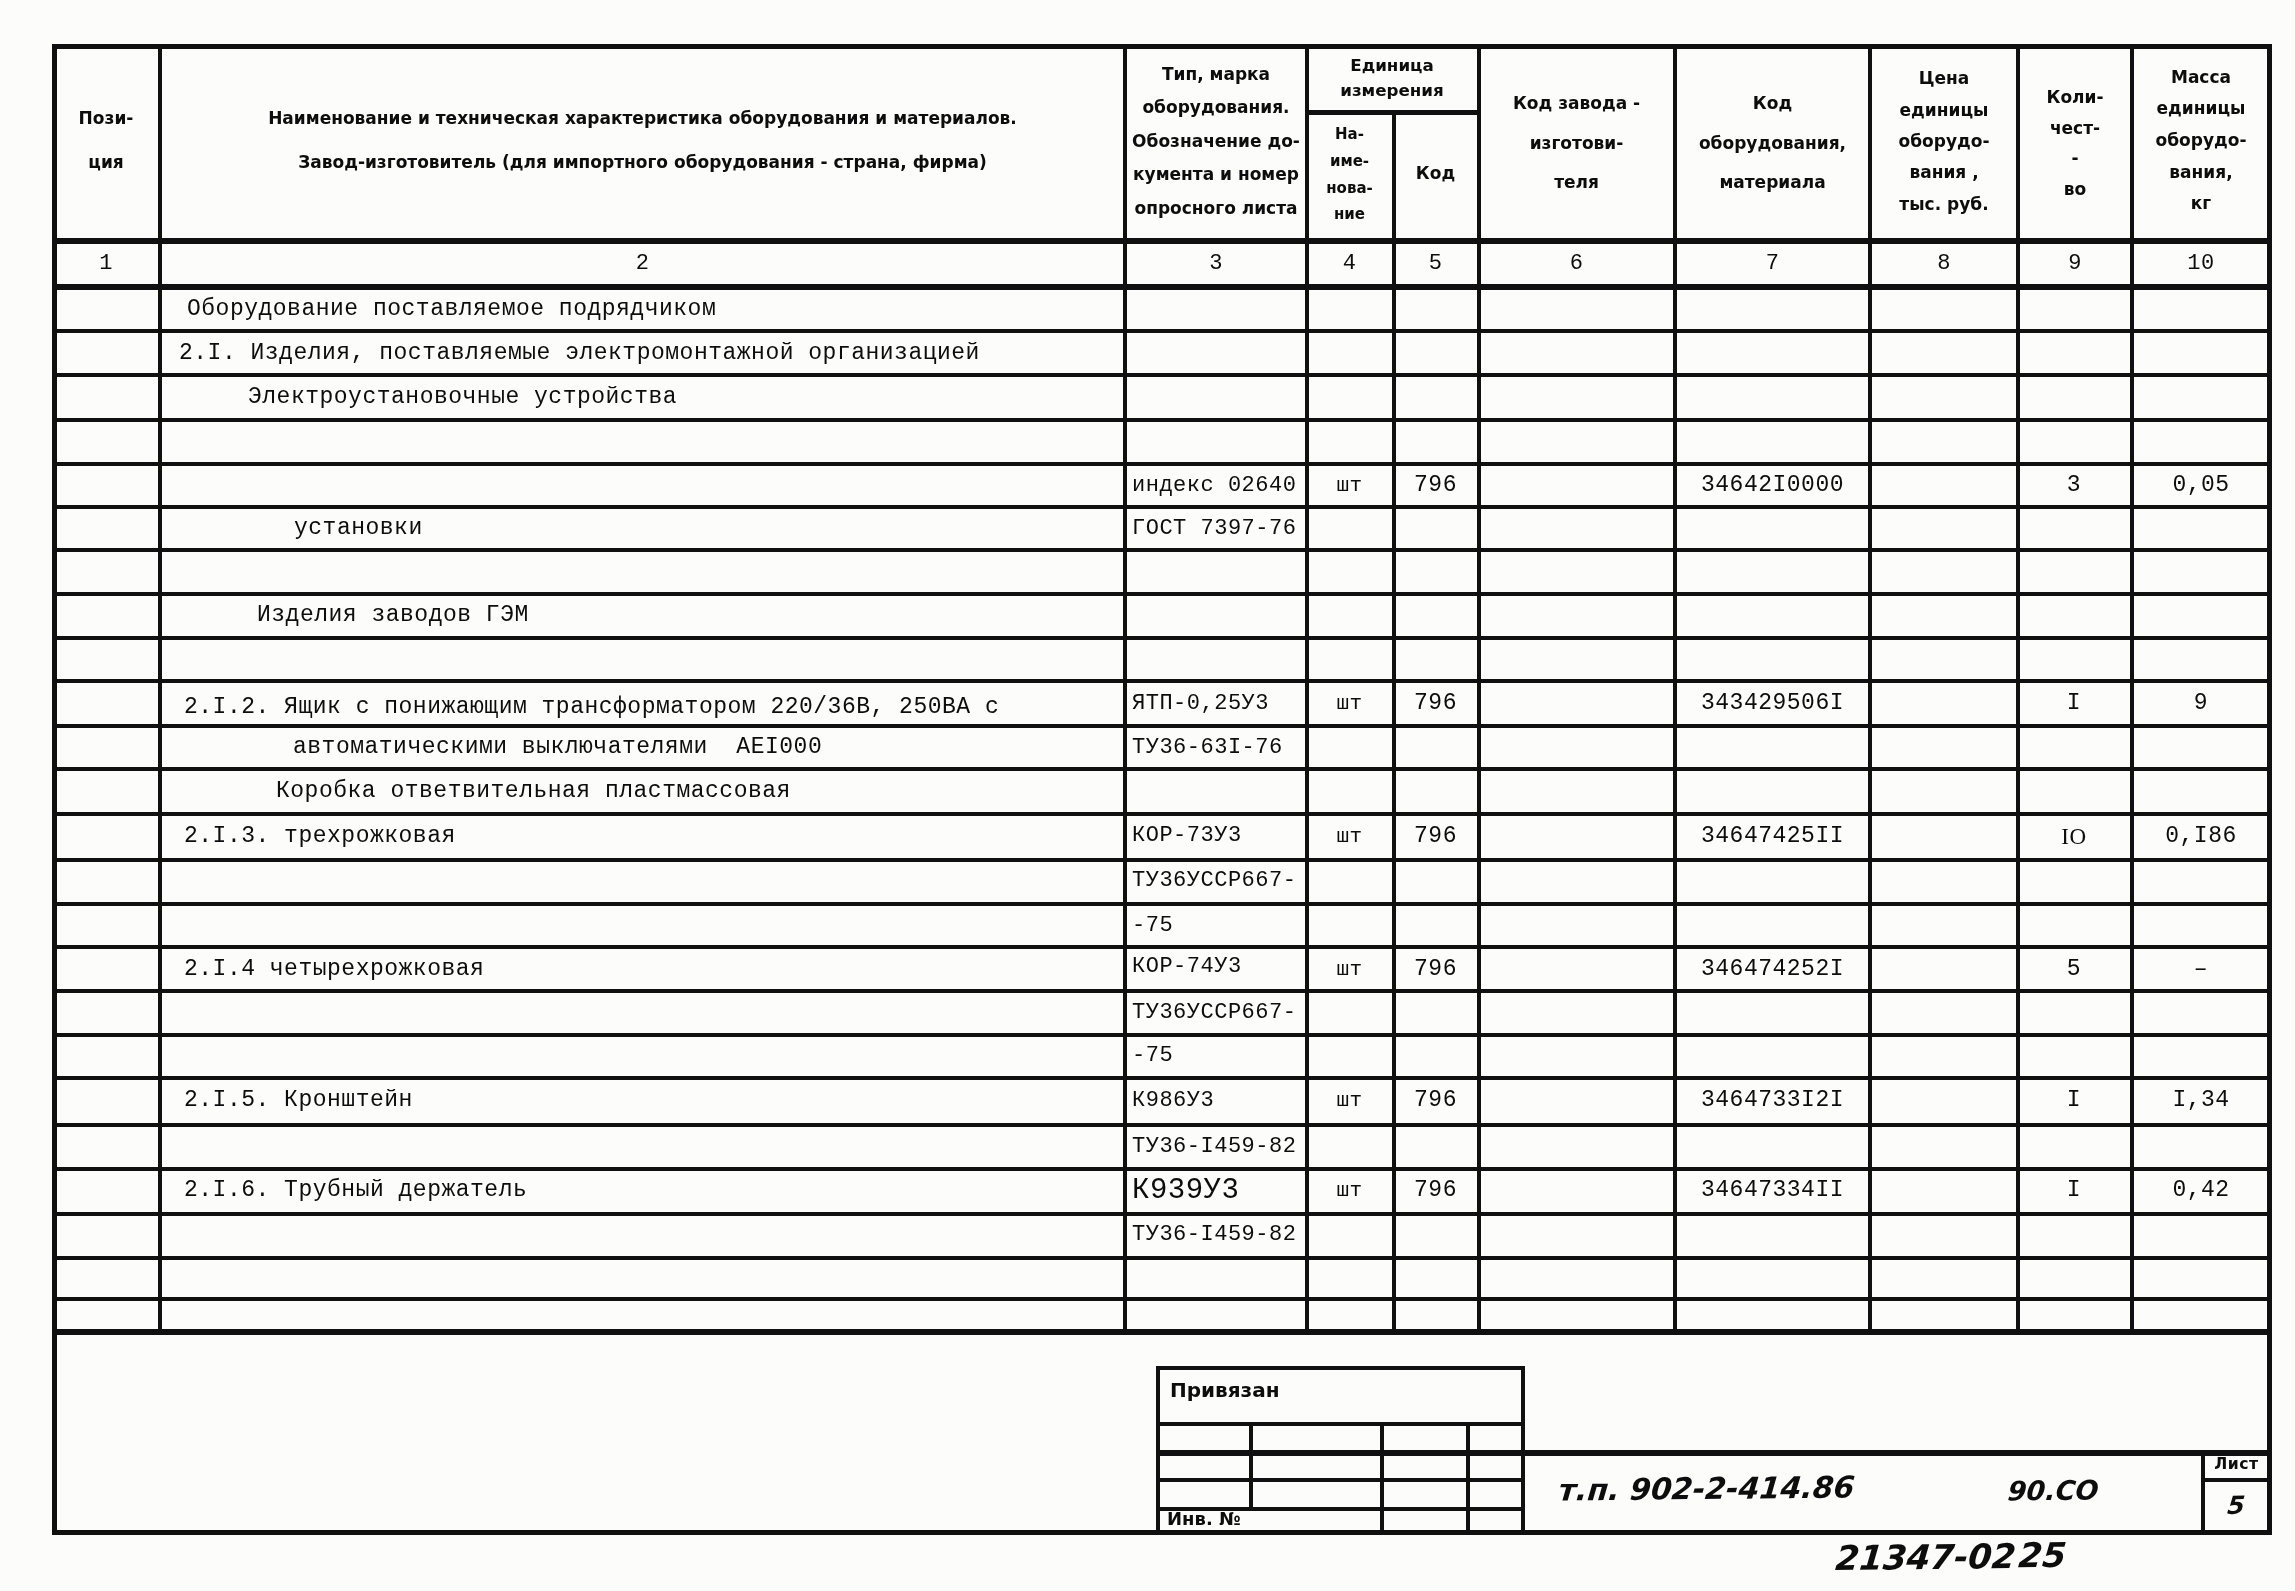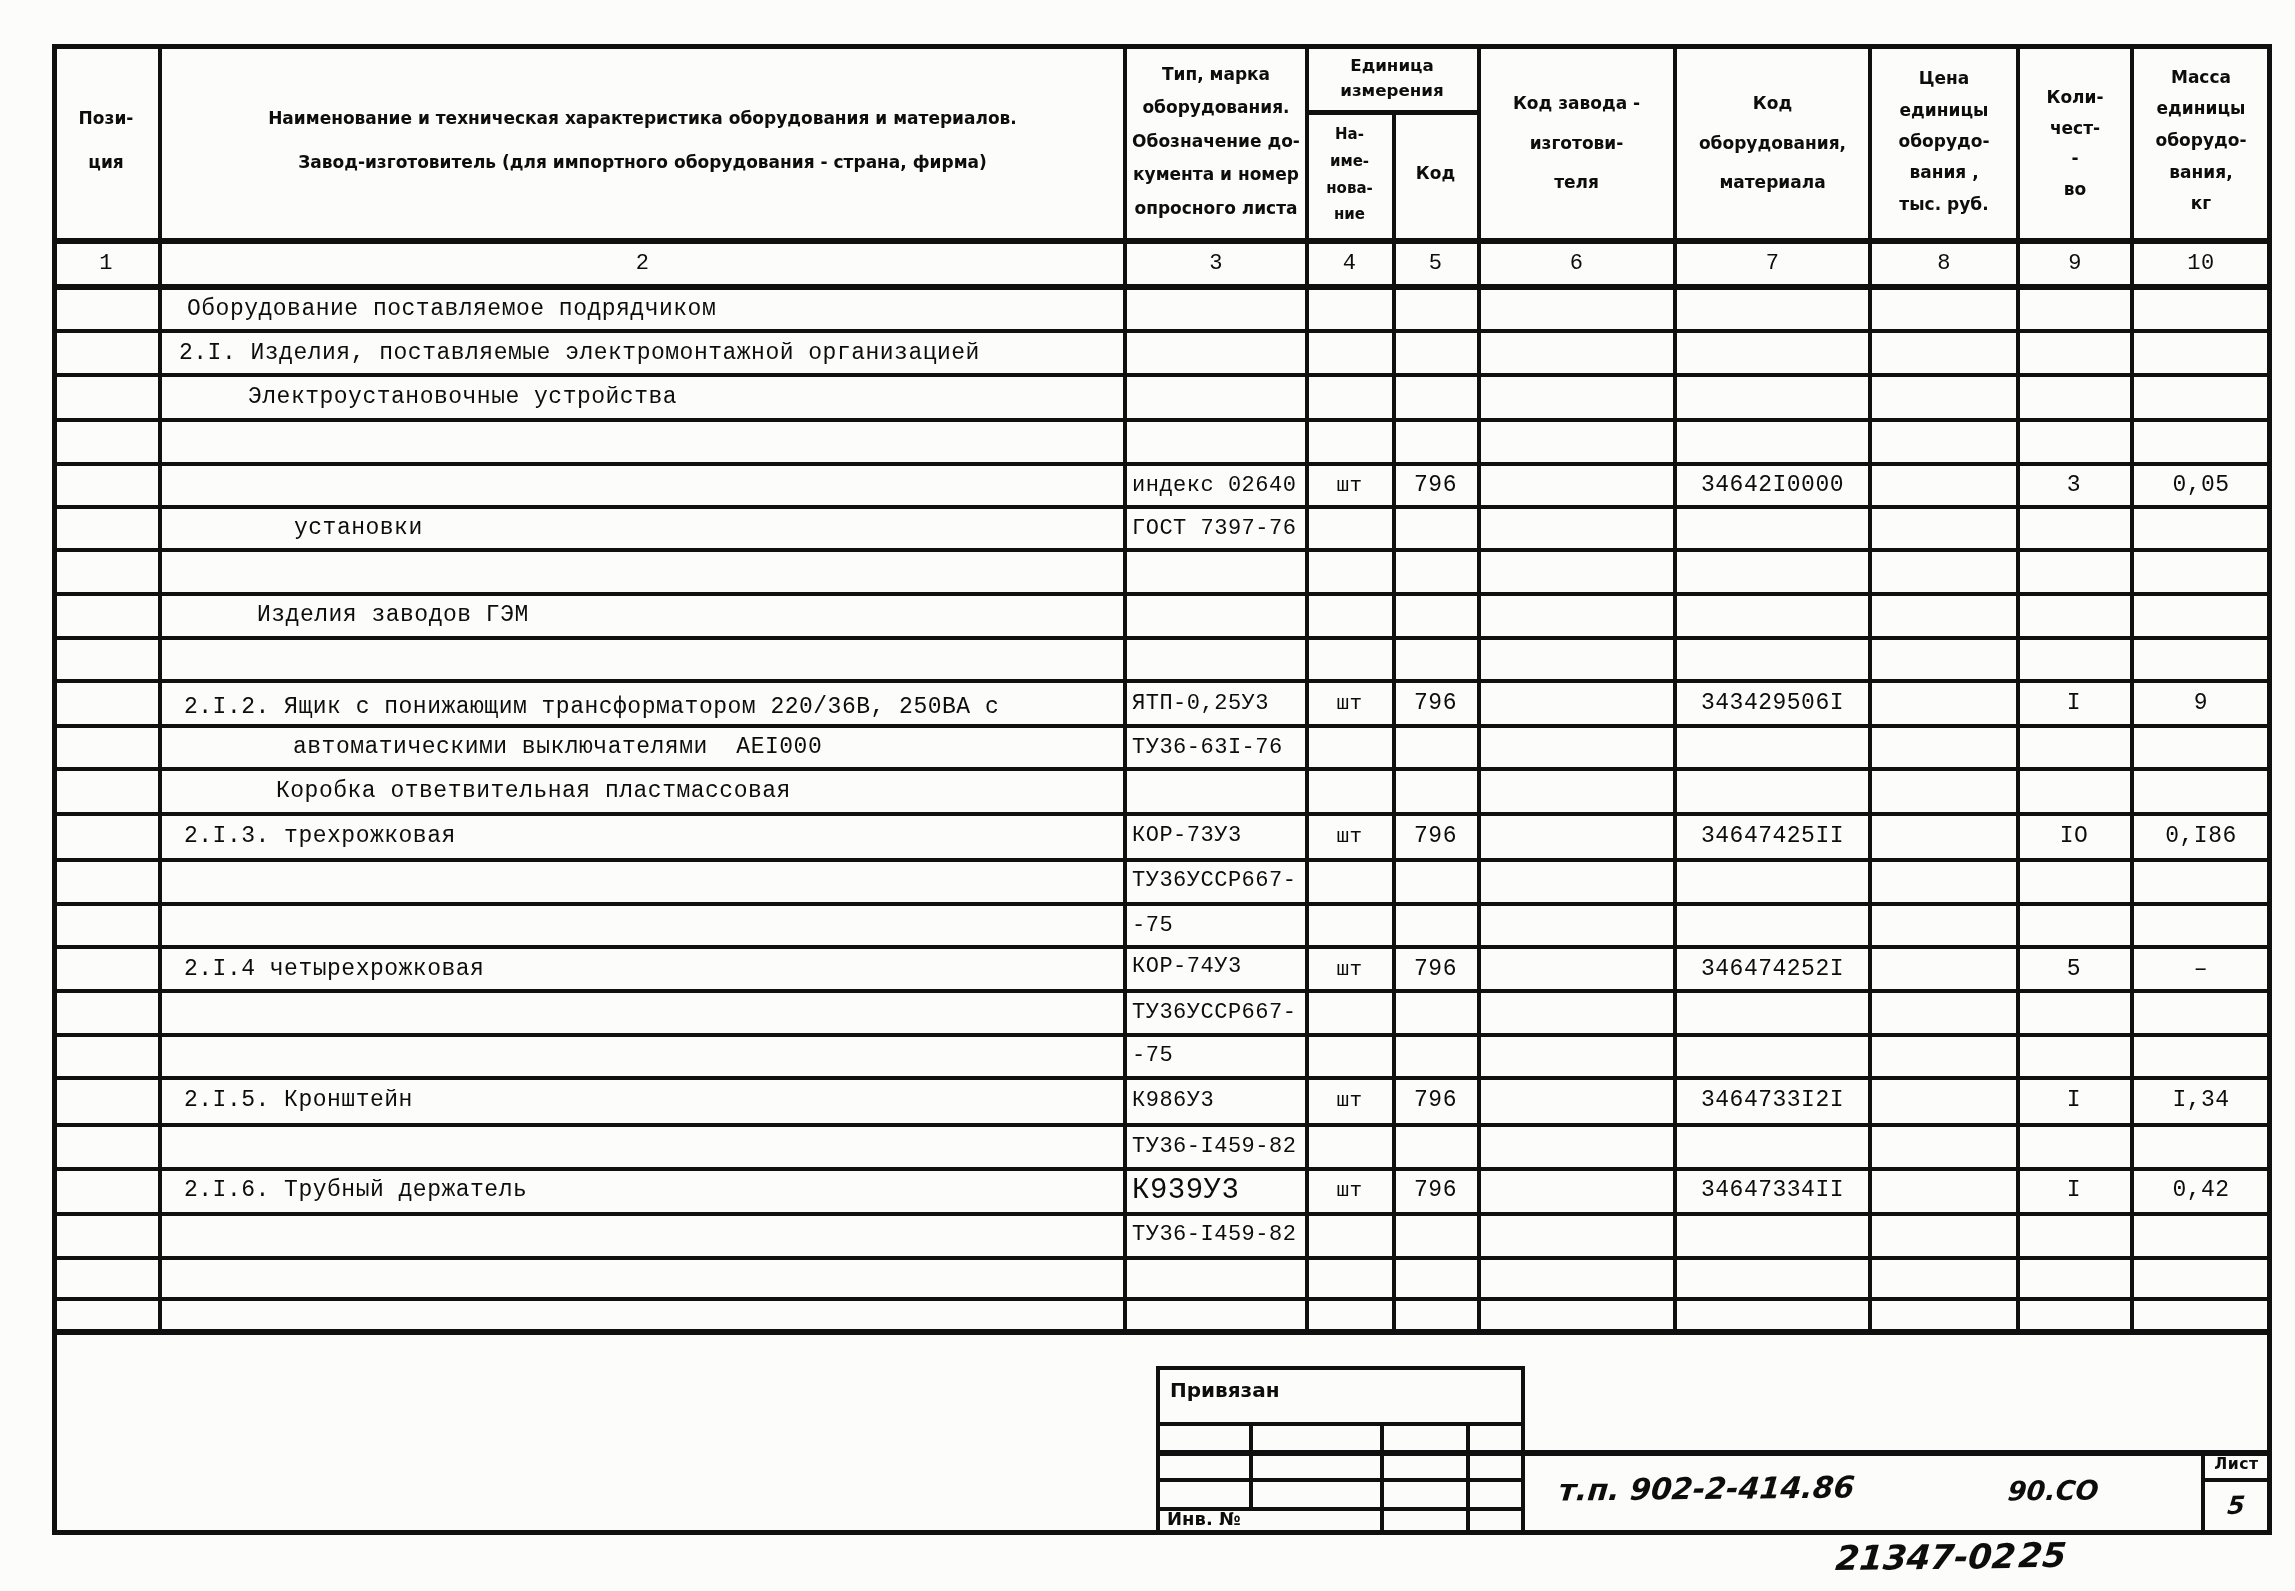--- a/index.html
+++ b/index.html
@@ -214,21 +214,21 @@
     </div>
     <div class="row" style="left: 52px; top: 769px; width: 2220px; height: 44px; position: absolute;">
       <div class="cell" style="left: 224px; top: 2.1px; width: 840px; height: 40px; font-size: 23px;">Коробка ответвительная пластмассовая</div>
     </div>
     <div class="row" style="left: 52px; top: 813px; width: 2220px; height: 46px; position: absolute;">
       <div class="cell" style="left: 132px; top: 2.1px; width: 932px; height: 42px; font-size: 23px;">2.I.3. трехрожковая</div>
       <div class="cell" style="left: 1080px; top: 2.1px; width: 168px; height: 42px; font-size: 22px;">КОР-73У3</div>
       <div class="cell c-center" style="left: 1254px; top: 2.1px; width: 87px; height: 42px; font-size: 21px;">шт</div>
       <div class="cell c-center" style="left: 1341px; top: 2.1px; width: 85px; height: 42px; font-size: 23px;">796</div>
       <div class="cell c-center" style="left: 1623px; top: 2.1px; width: 195px; height: 42px; font-size: 23px;">34647425II</div>
-      <div class="cell c-center" style="left: 1965px; top: 2.1px; width: 114px; height: 42px; font-size: 23px;">IO</div>
+      <div class="cell c-center" style="left: 1965px; top: 2.1px; width: 114px; height: 42px; font-size: 23px; font-family: Liberation Serif, serif;">IO</div>
       <div class="cell c-center" style="left: 2079px; top: 2.1px; width: 140px; height: 42px; font-size: 23px;">0,I86</div>
     </div>
     <div class="row" style="left: 52px; top: 859px; width: 2220px; height: 44px; position: absolute;">
       <div class="cell" style="left: 1080px; top: 2.1px; width: 168px; height: 40px; font-size: 22px;">ТУ36УССР667-</div>
     </div>
     <div class="row" style="left: 52px; top: 904px; width: 2220px; height: 43px; position: absolute;">
       <div class="cell" style="left: 1080px; top: 2.1px; width: 168px; height: 39px; font-size: 22px;">-75</div>
     </div>
     <div class="row" style="left: 52px; top: 947px; width: 2220px; height: 44px; position: absolute;">
       <div class="cell" style="left: 132px; top: 2.1px; width: 932px; height: 40px; font-size: 23px;">2.I.4 четырехрожковая</div>

